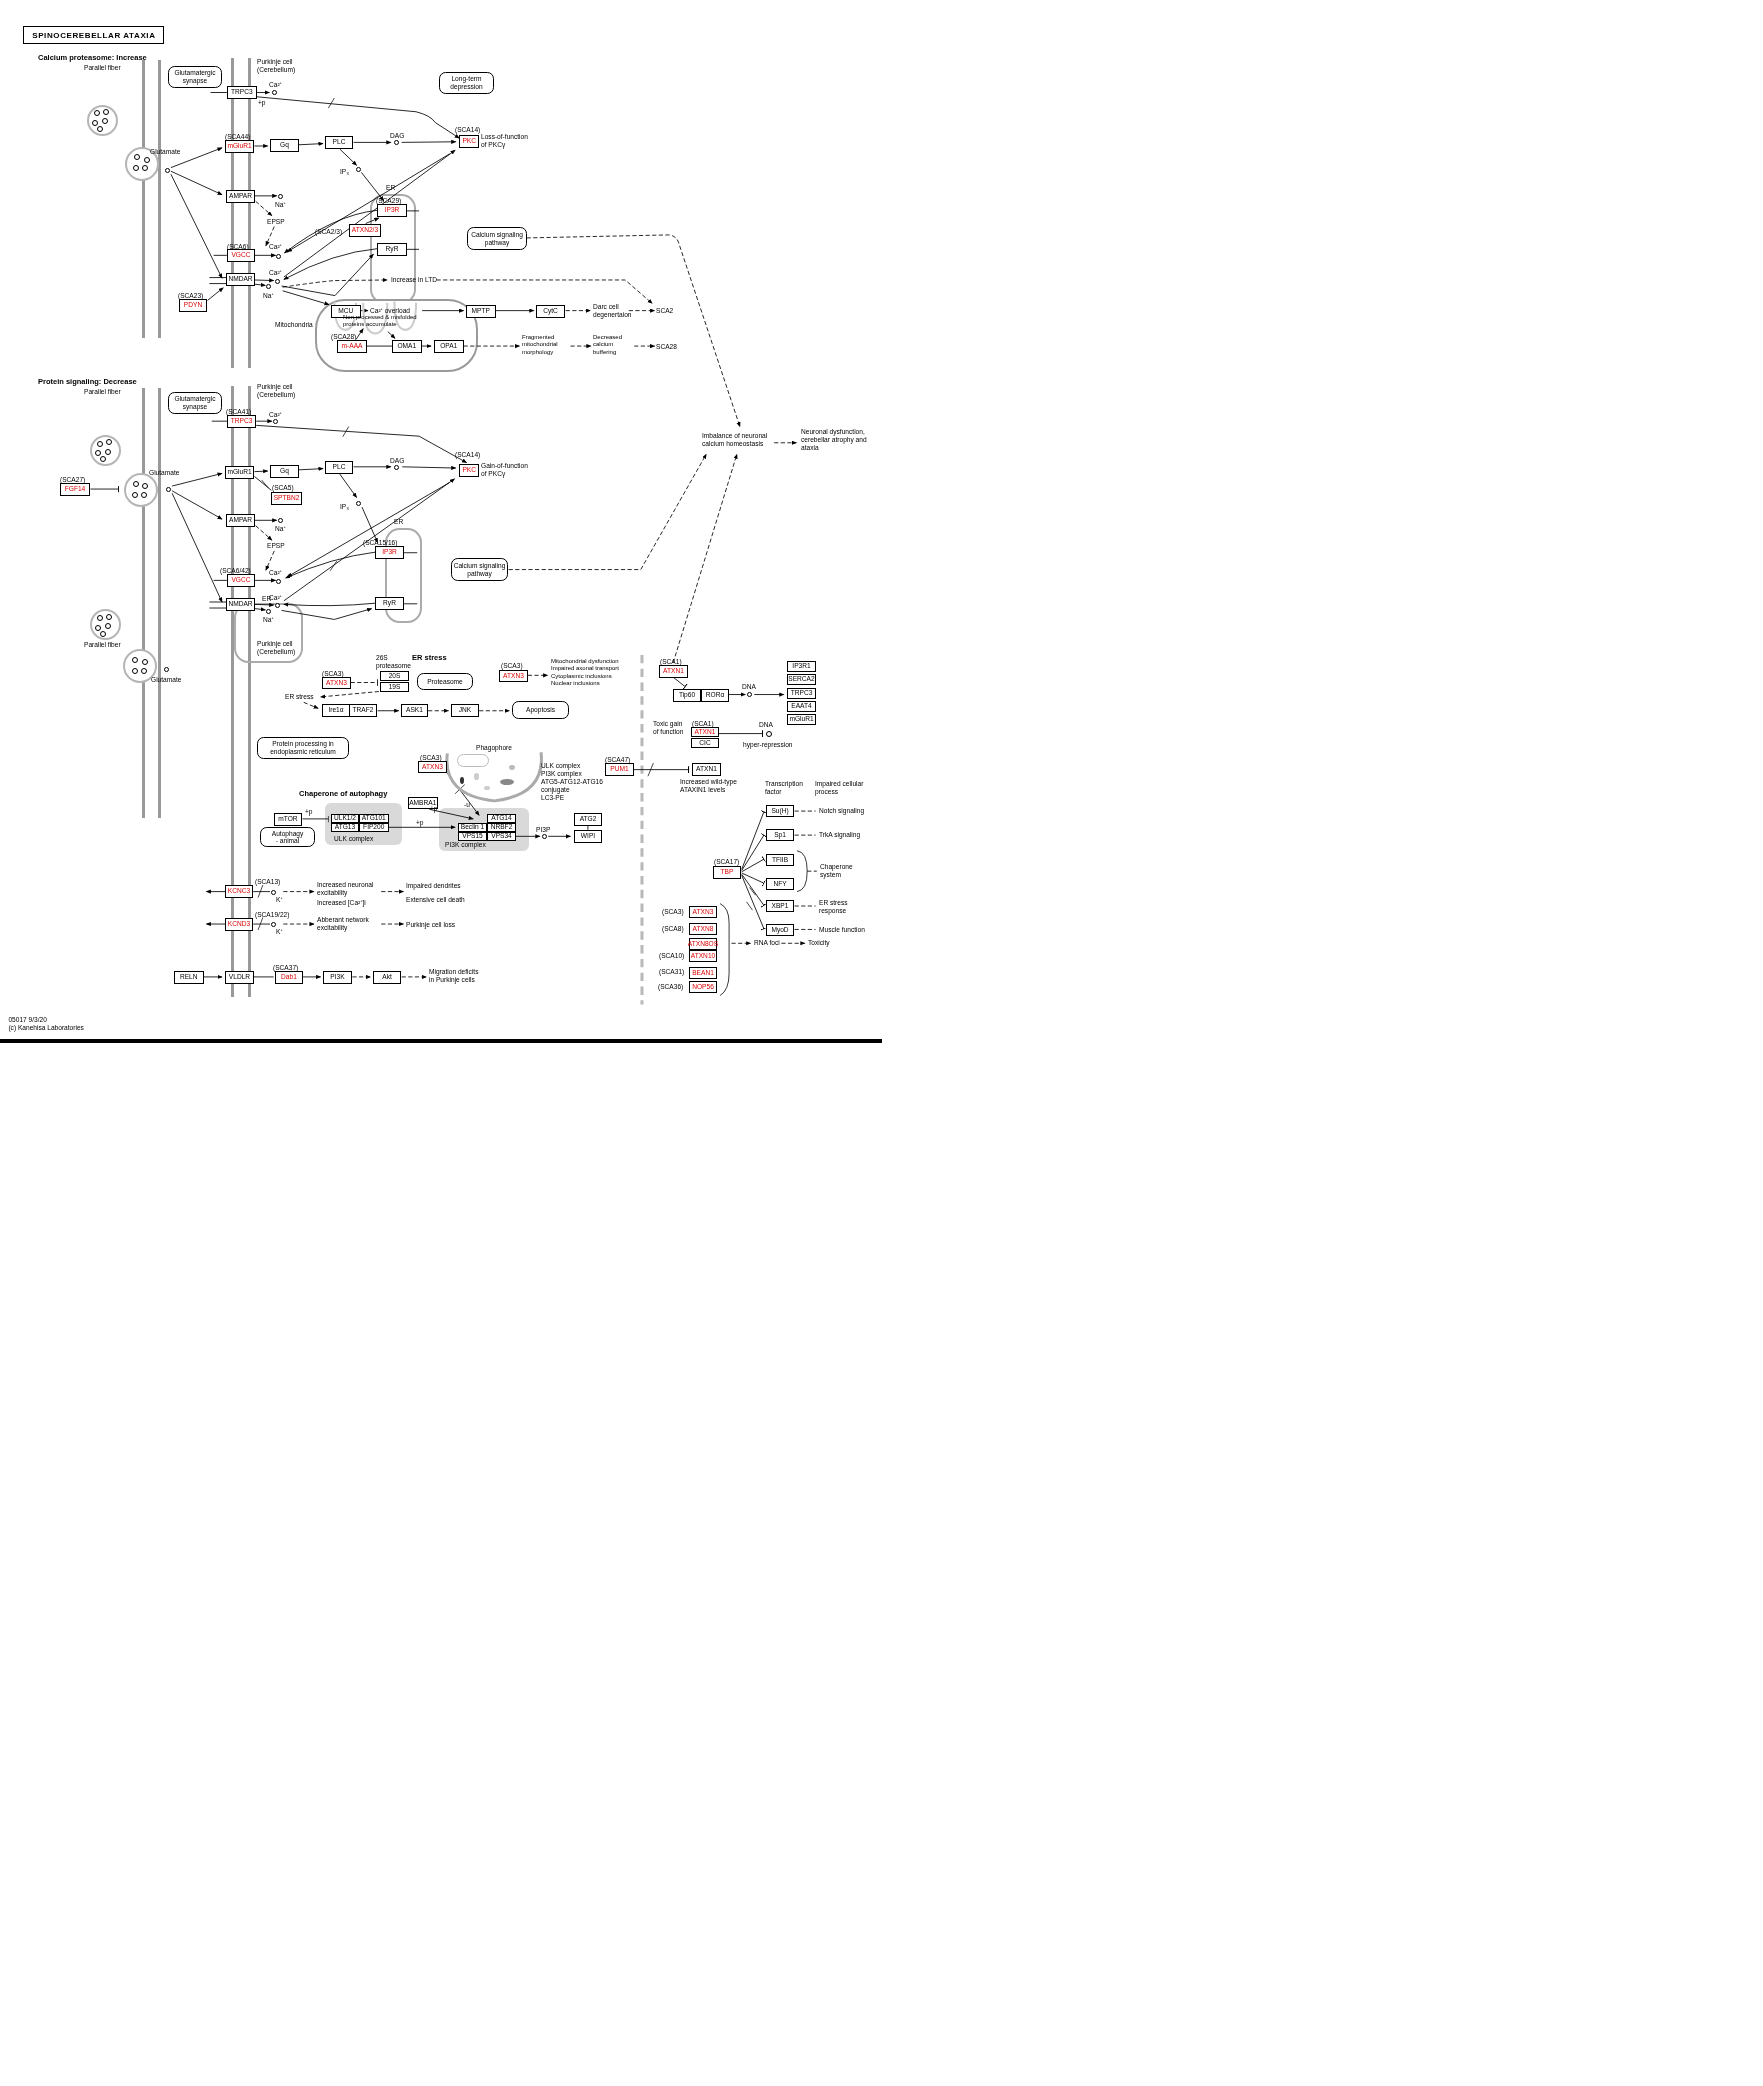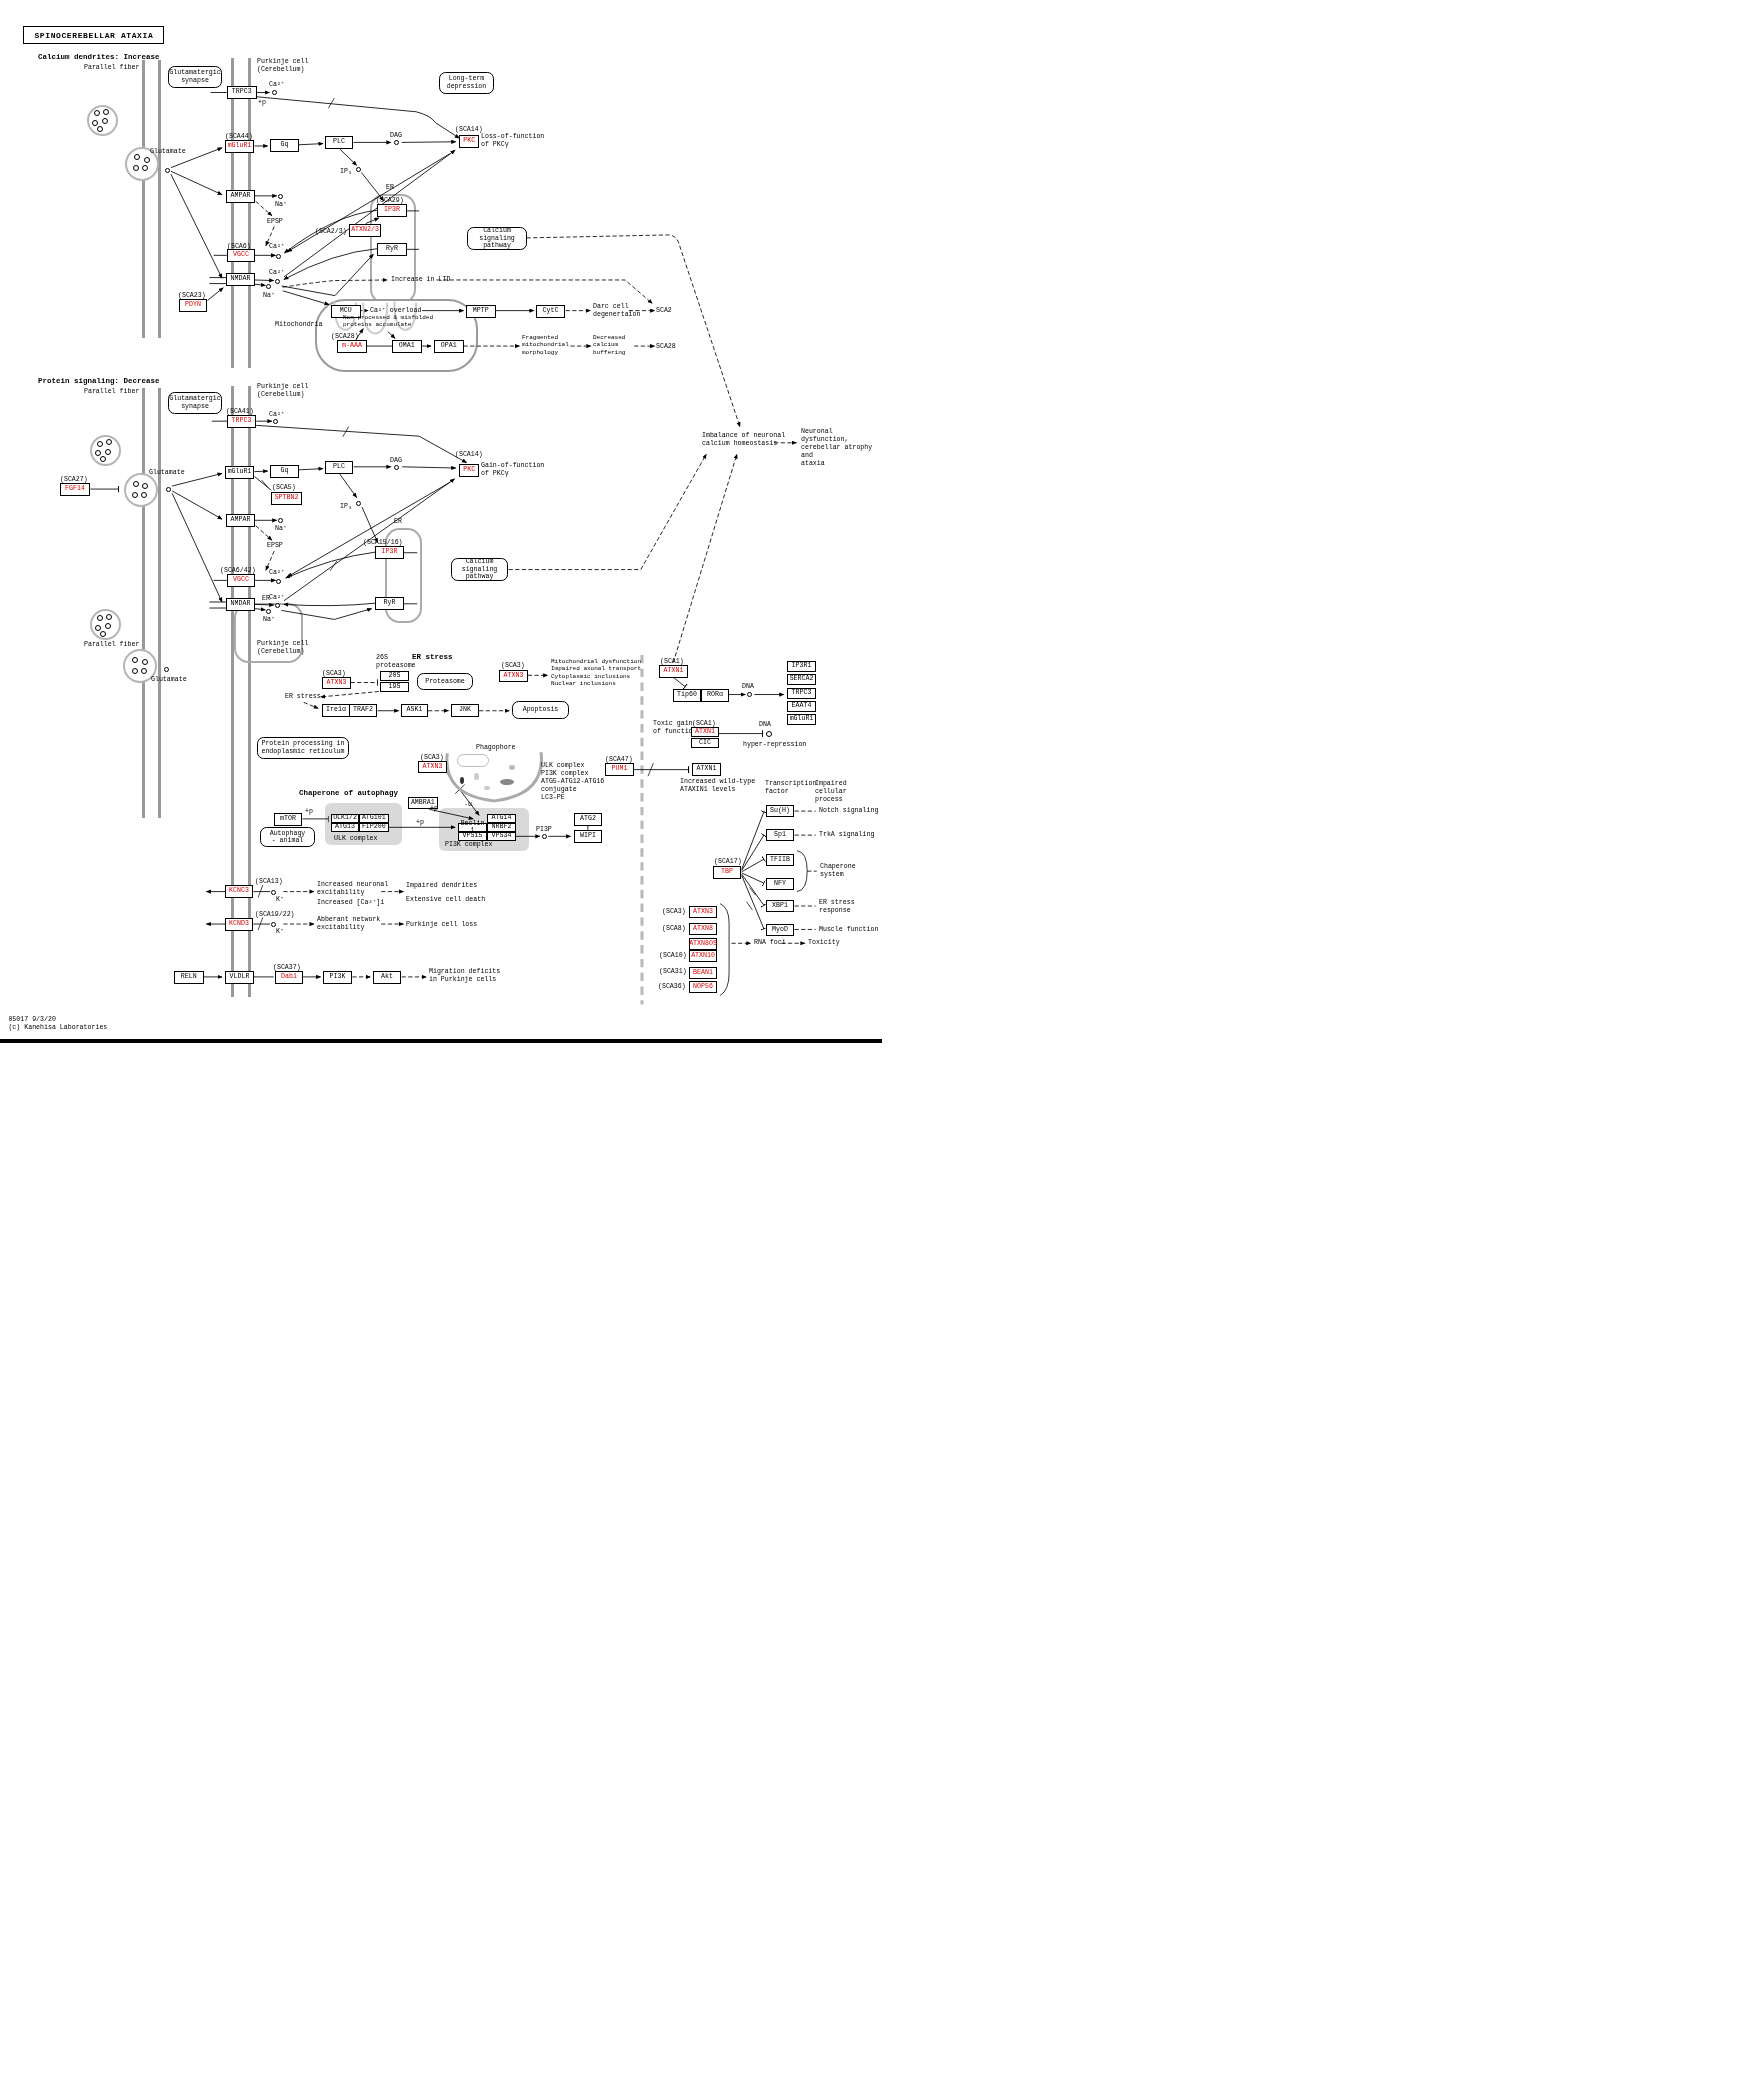--- a/index.html
+++ b/index.html
@@ -1,16 +1,16 @@
 <!DOCTYPE html>
 <html style="font-size:9.6px"><head>
 <meta charset="utf-8">
 <style>
   html,body{margin:0;padding:0;background:#fff;font-family:"Liberation Sans",sans-serif;}
-  #diagram{position:relative;width:882px;height:1043px;background:#fff;overflow:hidden;font-family:Liberation Mono, monospace;}
+  #diagram{position:relative;width:882px;height:1043px;background:#fff;overflow:hidden;}
   #edges{position:absolute;left:0;top:0;z-index:4;}
   .node{position:absolute;box-sizing:border-box;}
   .box{background:#fff;border:0.8px solid #000;display:flex;align-items:center;justify-content:center;
        font-size:6.6px;line-height:1.02;text-align:center;z-index:6;white-space:pre-line;}
   .red{color:#dc0000;}
   .rbox{background:#fff;border:0.8px solid #000;border-radius:6.6px;display:flex;align-items:center;justify-content:center;
         font-size:6.6px;line-height:1.12;text-align:center;z-index:6;white-space:pre-line;}
   .lbl{font-size:6.6px;line-height:1.2;white-space:pre-line;z-index:6;color:#000;}
   .lbl.sm{font-size:6px;line-height:1.22;}
   .blbl{font-size:7.5px;font-weight:bold;white-space:pre-line;z-index:6;}
@@ -182,21 +182,21 @@
         <path d="M757,1306 L773,1321" fill="none" stroke="#000" stroke-width="1.2"></path>
         <path d="M773,1306 L757,1321" fill="none" stroke="#000" stroke-width="1.2"></path>
         <path d="M858,1392 L898,1392" fill="none" stroke="#000" stroke-width="1.4" marker-end="url(#arr)"></path>
         <path d="M912,1392 L949,1392" fill="none" stroke="#000" stroke-width="1.4" marker-end="url(#arr)"></path>
         <path d="M978,1374 L978,1381" fill="none" stroke="#000" stroke-width="1.4"></path>
         <path d="M744,1254 Q736,1324 822,1333 Q908,1323 900,1252" fill="none" stroke="#ababab" stroke-width="5"></path>
         <path d="M766,1260 Q766,1272 773,1272 Q780,1272 780,1260 Q780,1272 787,1272 Q794,1272 794,1260 Q794,1272 801,1272 Q808,1272 808,1260" fill="none" stroke="#ccc" stroke-width="2"></path>
       </g>
   </svg>
 <div class="node titlebox" style="left: 23.4px; top: 26.4px; width: 141px; height: 18px;">SPINOCEREBELLAR  ATAXIA</div>
-    <div class="node blbl" style="left: 38px; top: 53px;">Calcium dendrites: Increase</div>
+    <div class="node blbl" style="left: 38px; top: 53px;">Calcium proteasome: Increase</div>
     <div class="node lbl" style="left: 84px; top: 64px;">Parallel fiber</div>
     <div class="node lbl" style="left: 257px; top: 58px;">Purkinje cell
 (Cerebellum)</div>
     <div class="node rbox" style="left: 168px; top: 66px; width: 54px; height: 21.6px;">Glutamatergic
 synapse</div>
     <div class="node rbox" style="left: 439px; top: 72px; width: 55px; height: 21.6px;">Long-term
 depression</div>
     <div class="node box" style="left: 227px; top: 86px; width: 29.5px; height: 13.2px;">TRPC3</div>
     <div class="node lbl" style="left: 269px; top: 81px;">Ca²⁺</div>
     <div class="node circ" style="left: 272px; top: 90px; width: 4.8px; height: 4.8px;"></div>

